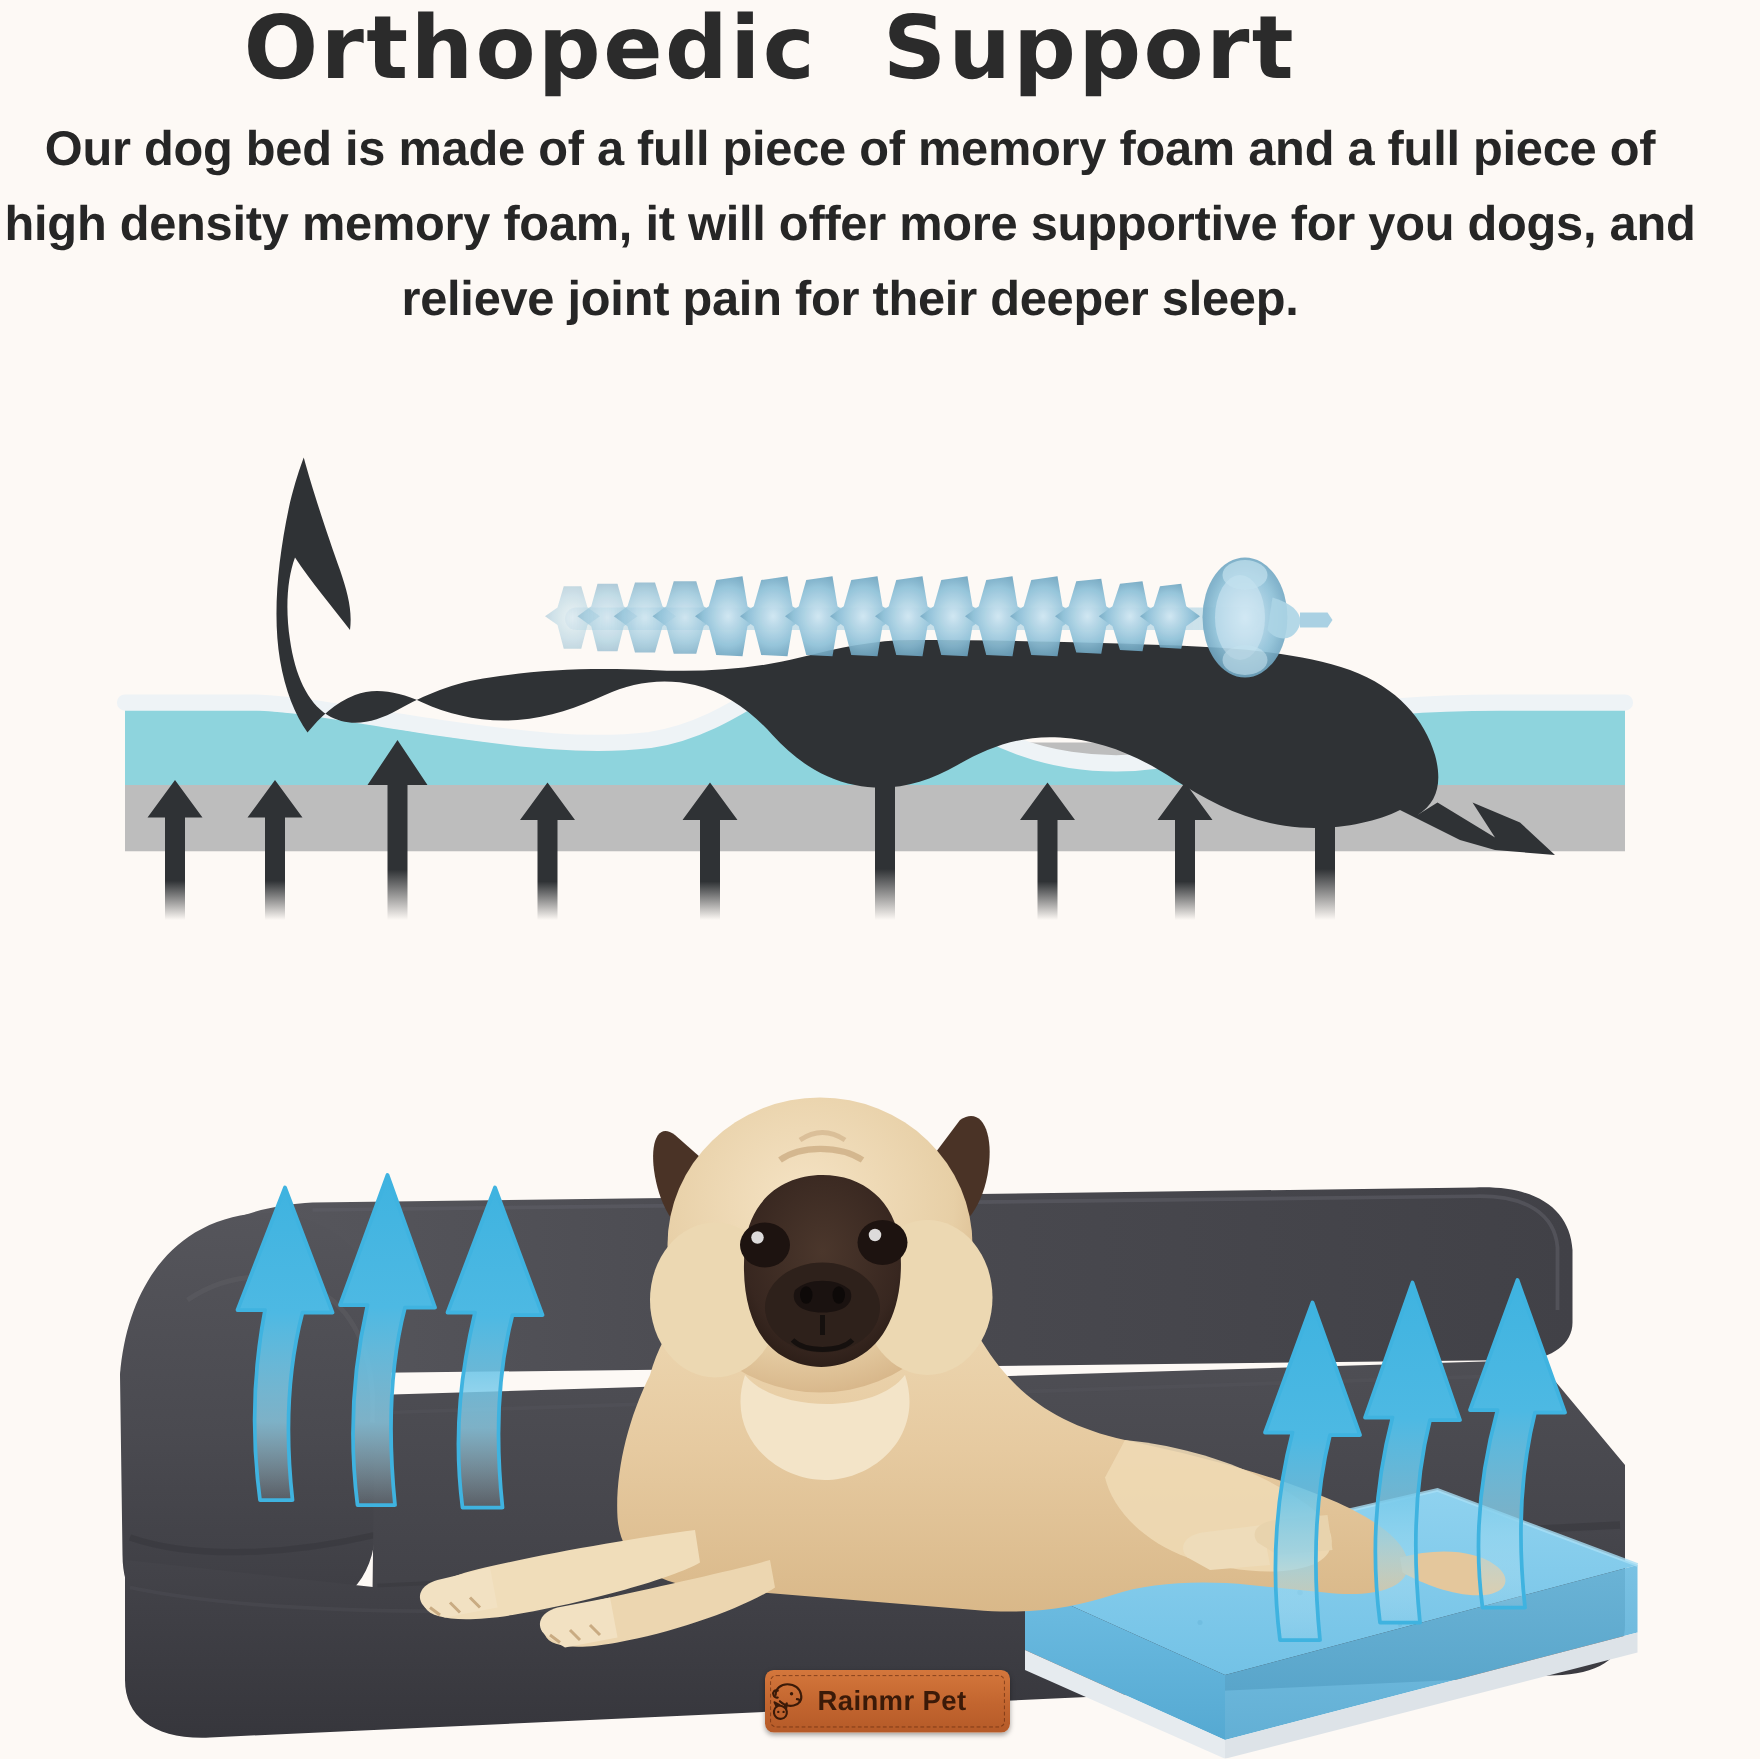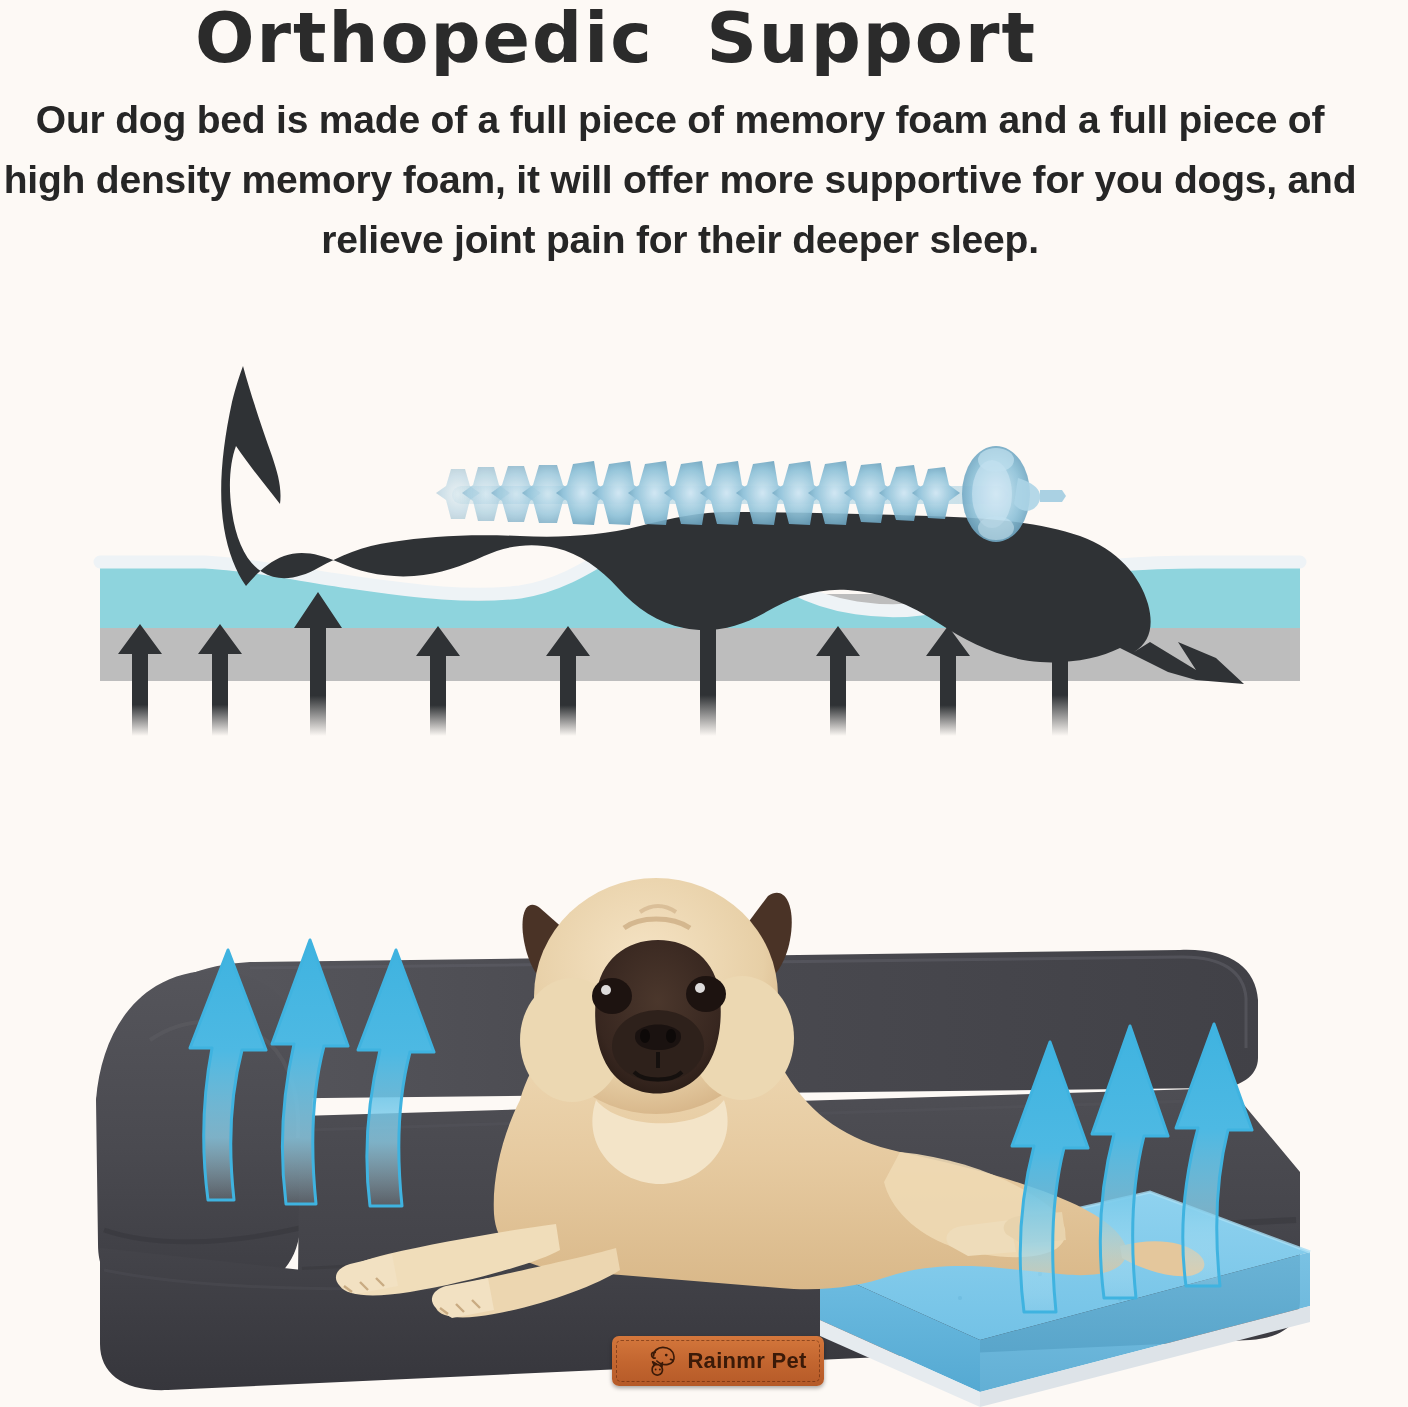--- a/index.html
+++ b/index.html
@@ -32,21 +32,21 @@
 
   
   .scene{position:absolute;left:0;top:800px;width:1408px;height:607px;}
   .scene svg{display:block;}
 
   .logo-patch{
     position:absolute;left:612px;top:1336px;width:196px;height:50px;
     background:linear-gradient(180deg,#d4773c 0%,#c2652f 55%,#b55a28 100%);
     border-radius:7px;
     box-shadow:0 2px 4px rgba(0,0,0,.35);
-    display:flex;align-items:center;justify-content:center;gap:8px;padding-left:16px;
+    display:flex;align-items:center;gap:8px;
   }
   .logo-patch:before{
     content:"";position:absolute;left:4px;top:4px;right:4px;bottom:4px;
     border:1px dashed rgba(90,35,10,.55);border-radius:5px;pointer-events:none;
   }
   .logo-mark{width:34px;height:34px;flex:0 0 34px;}
   .logo-text{
     font-family:"Liberation Sans", sans-serif;
     font-size:22px;font-weight:700;color:#3b1a08;letter-spacing:.3px;
     white-space:nowrap;

